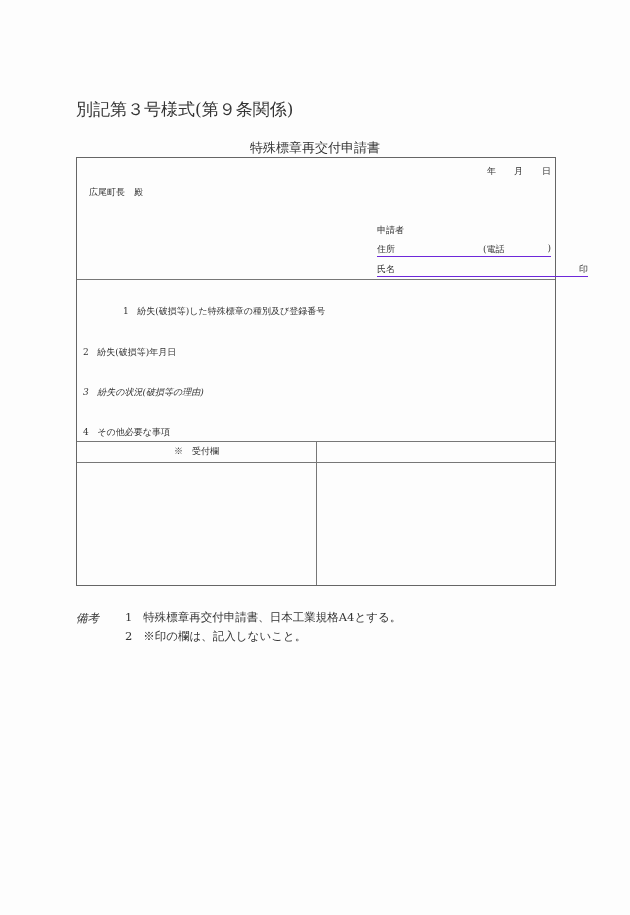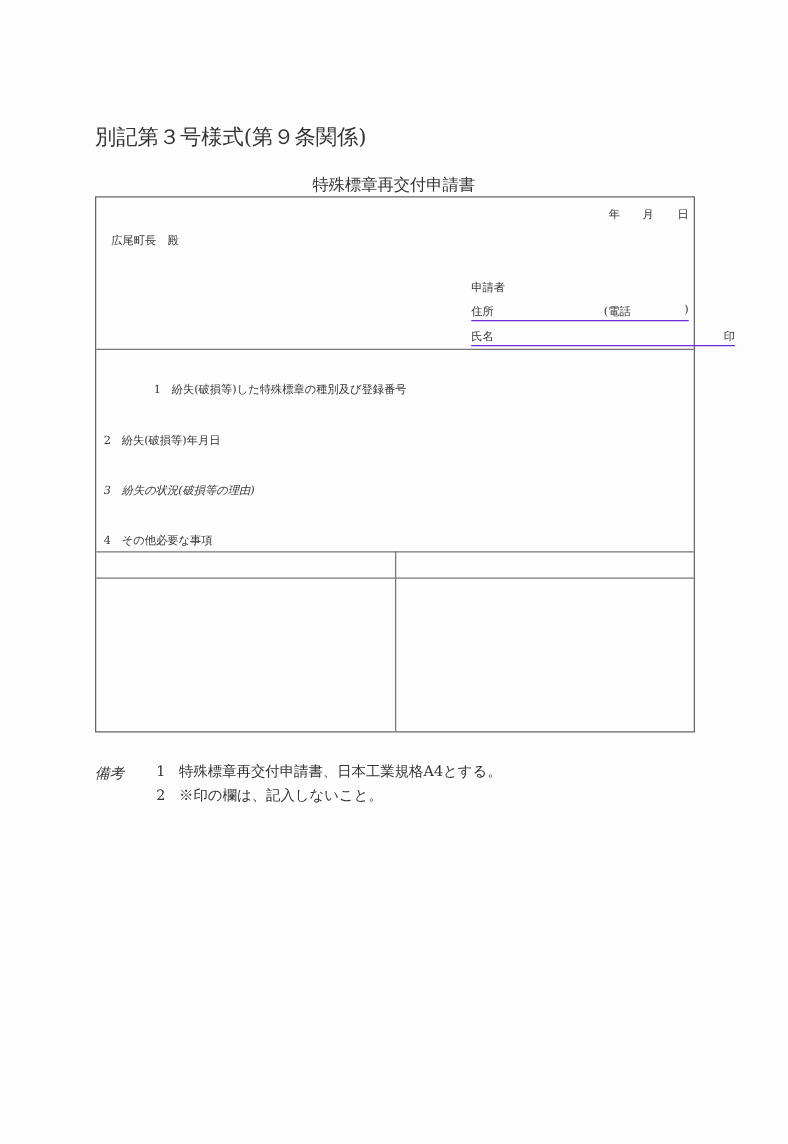--- a/index.html
+++ b/index.html
@@ -57,20 +57,21 @@
     <span>3</span>&nbsp;&nbsp;&nbsp;<span>紛失の状況(破損等の理由)</span>
   </div>
   <div class="abs small" style="left:6px; top:268px;">
     <span>4</span>&nbsp;&nbsp;&nbsp;<span>その他必要な事項</span>
   </div>
 
   <div class="hline" style="top:283px;"></div>
   <div class="hline" style="top:304px;"></div>
   <div class="vline" style="left:239px; top:283px; height:144px;"></div>
 
+  <div class="colhead" style="left:0; width:239px; top:284px;">※　受付欄</div>
 
   <div class="abs" style="left:0; top:305px; width:239px; height:122px;"></div>
   <div class="abs" style="left:240px; top:305px; width:238px; height:122px;"></div>
 </div>
 
 <div class="abs remarks" style="left:76px; top:611px;font-style:italic;">備考</div>
 <div class="abs remarks" style="left:125px; top:610px;">
   <span>1</span>&nbsp;&nbsp;&nbsp;<span>特殊標章再交付申請書、日本工業規格A4とする。</span>
 </div>
 <div class="abs remarks" style="left:125px; top:629px;">

